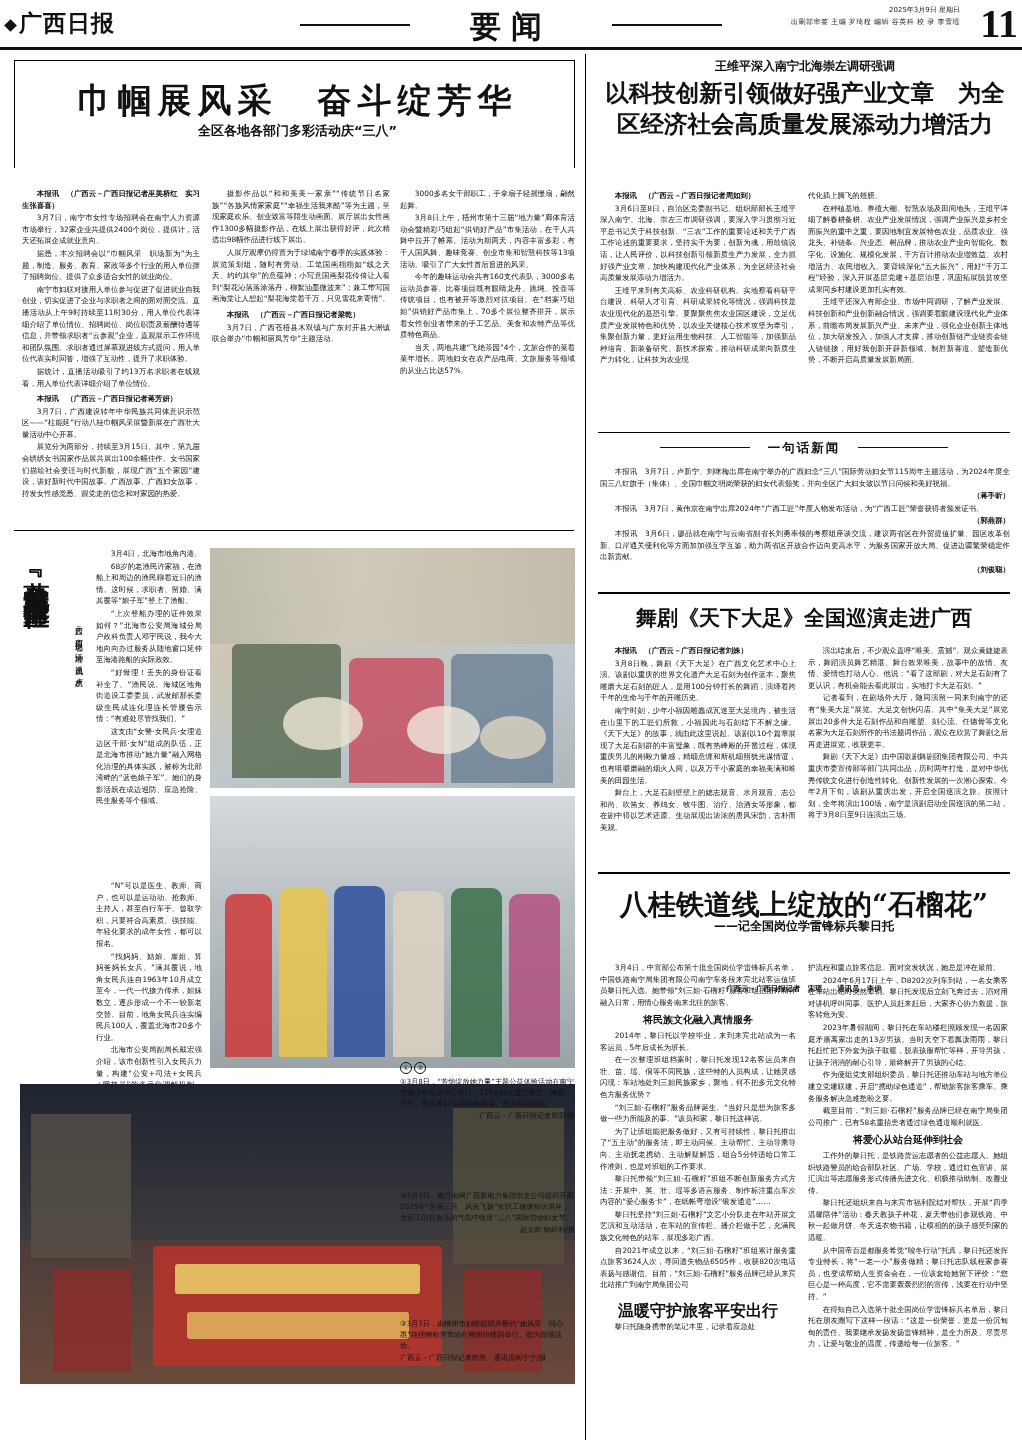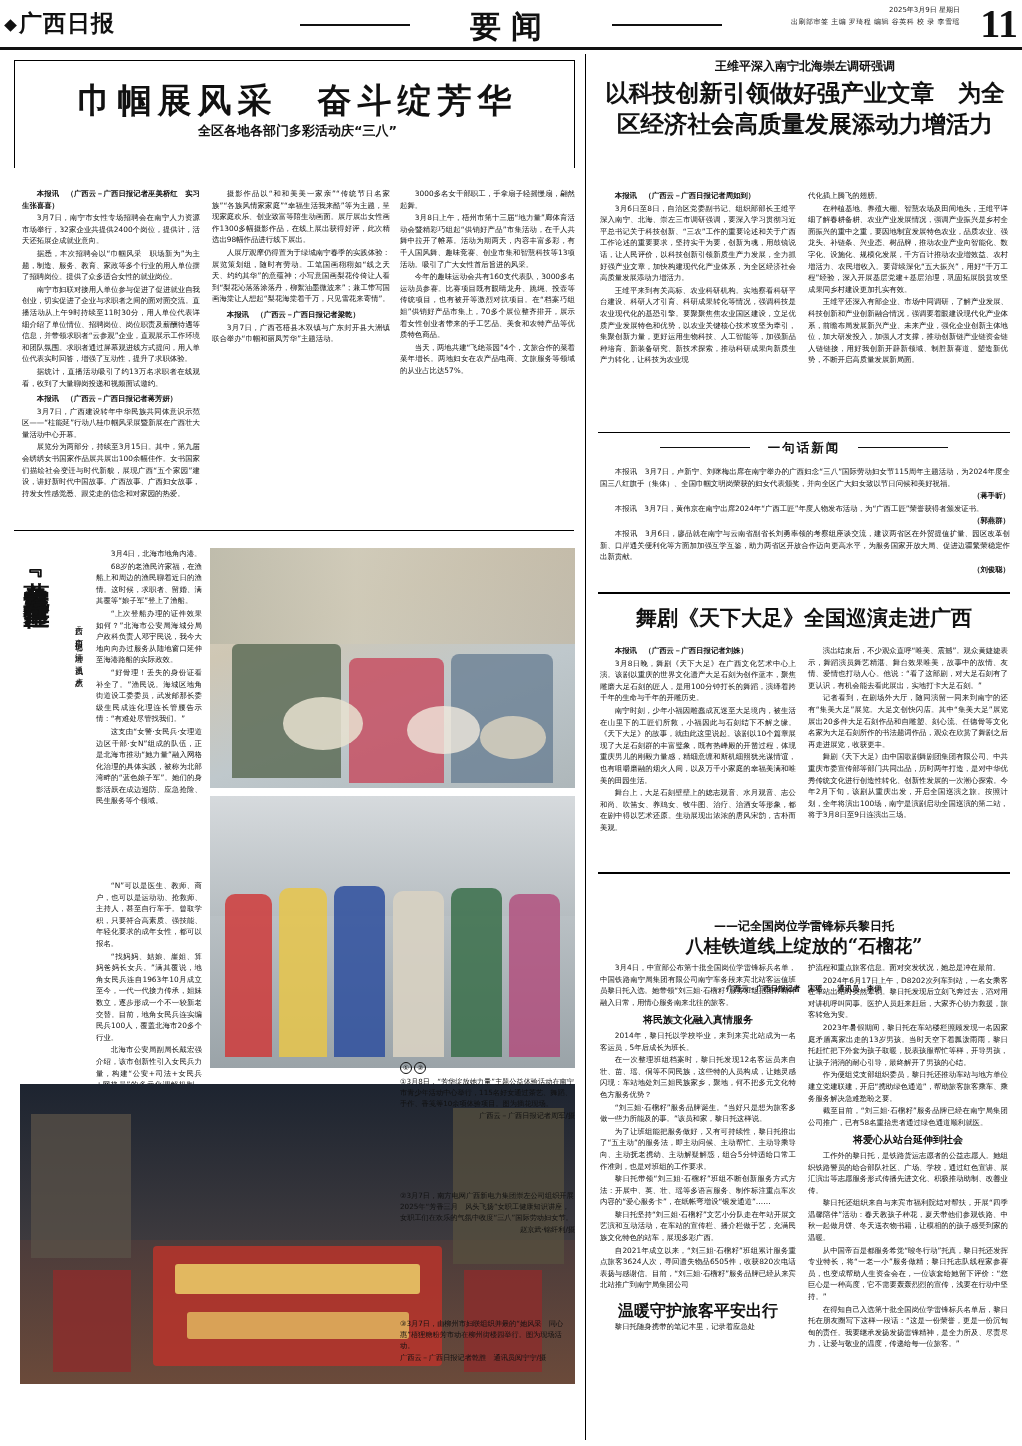--- a/index.html
+++ b/index.html
@@ -82,21 +82,21 @@
   <div class="lead-title">
     <div class="t">巾帼展风采　奋斗绽芳华</div>
   </div>
   <div class="lead-sub">全区各地各部门多彩活动庆“三八”</div>
 
   <div class="col body-col" style="left:22px;top:188px;width:178px;">
     <p class="lead">本报讯　（广西云－广西日报记者巫美桥红　实习生张喜喜）</p>
     <p>3月7日，南宁市女性专场招聘会在南宁人力资源市场举行，32家企业共提供2400个岗位，提供计，活天还拓展企成就业意向。</p>
     <p>据悉，本次招聘会以“巾帼风采　职场新为”为主题，制造、服务、教育、家政等多个行业的用人单位摆了招聘岗位。提供了众多适合女性的就业岗位。</p>
     <p>南宁市妇联对接用人单位参与促进了促进就业自我创业，切实促进了企业与求职者之间的面对面交流。直播活动从上午9时持续至11时30分，用人单位代表详细介绍了单位情位、招聘岗位、岗位职责及薪酬待遇等信息，并带领求职者“云参观”企业，直观展示工作环境和团队氛围。求职者通过屏幕观进线方式提问，用人单位代表实时回答，增强了互动性，提升了求职体验。</p>
-    <p>据统计，直播活动吸引了约13万名求职者在线观看，收到了大量聊岗投递和视频面试邀约。</p>
+    <p>据统计，直播活动吸引了约13万名求职者在线观看，用人单位代表详细介绍了单位情位。</p>
     <p class="lead" style="margin-top:4px">本报讯　（广西云－广西日报记者蒋芳妍）</p>
     <p>3月7日，广西建设转年中华民族共同体意识示范区——“柱能延”行动八桂巾帼风采展暨新展在广西壮大量活动中心开幕。</p>
     <p>展览分为两部分，持续至3月15日。其中，第九届会绣绣女书国家作品展共展出100余幅佳作。女书国家们描绘社会变迁与时代新貌，展现广西“五个家园”建设，讲好新时代中国故事。广西故事、广西妇女故事，持发女性感觉悉、跟党走的信念和对家园的热爱。</p>
   </div>
 
   <div class="col body-col" style="left:212px;top:188px;width:178px;">
     <p>摄影作品以“和和美美一家亲”“传统节日名家族”“各族风情家家庭”“幸福生活我来酷”等为主题，呈现家庭欢乐、创业致富等陪生动画面。展厅展出女性画作1300多幅摄影作品，在线上展出获得好评，此次精选出98幅作品进行线下展出。</p>
     <p>人展厅观摩仍得置为于绿城南宁春季的实践体验：展览策划组，随时有劳动。工笔国画栩栩如“线之天天、约约其华”的意蕴神；小写意国画梨花伶倚让人看到“梨花沁落落涂落丹，柳絮油墨微波来”；兼工带写国画海棠让人想起“梨花海棠着千万，只见雪花来寄情”。</p>
     <p class="lead" style="margin-top:4px">本报讯　（广西云－广西日报记者梁乾）</p>
     <p>3月7日，广西苍梧县木双镇与广东封开县大洲镇联合举办“巾帼和丽凤芳华”主题活动。</p>
@@ -223,21 +223,21 @@
     <p>舞台上，大足石刻壁壁上的媳志观音、水月观音、志公和尚、吹笛女、养鸡女、牧牛图、治疗、治酒女等形象，都在剧中得以艺术还原。生动展现出浓浓的唐风宋韵，古朴而美观。</p>
   </div>
   <div class="col body-col" style="left:808px;top:645px;width:200px;">
     <p>演出结束后，不少观众直呼“唯美、震撼”。观众黄婕婕表示，舞蹈演员舞艺精湛、舞台效果唯美，故事中的故情、友情、爱情也打动人心。他说：“看了这部剧，对大足石刻有了更认识，有机会能去看此展出，实地打卡大足石刻。”</p>
     <p>记者看到，在剧场外大厅，随同演留一同来到南宁的还有“集美大足”展览。大足文创快闪店。其中“集美大足”展览展出20多件大足石刻作品和自雕塑、刻心流、任德骨等文化名家为大足石刻所作的书法题词作品，观众在欣赏了舞剧之后再走进展览，收获更丰。</p>
     <p>舞剧《天下大足》由中国歌剧舞剧团集团有限公司、中共重庆市委宣传部等部门共同出品，历时两年打造，是对中华优秀传统文化进行创造性转化、创新性发展的一次潮心探索。今年2月下旬，该剧从重庆出发，开启全国巡演之旅。按照计划，全年将演出100场，南宁是演剧启动全国巡演的第二站，将于3月8日至9日连演出三场。</p>
   </div>
 
   <div class="hrule thick" style="left:598px;top:872px;width:412px;"></div>
 
-  <div class="sechead" style="left:598px;top:886px;width:412px;font-size:18px;font-family:'DejaVu Serif',serif;margin-top:48px;">八桂铁道线上绽放的“石榴花”</div>
+  <div class="sechead" style="left:598px;top:886px;width:412px;font-size:28px;font-family:'DejaVu Serif',serif;">八桂铁道线上绽放的“石榴花”</div>
   <div class="sechead" style="left:598px;top:918px;width:412px;font-size:12px;">——记全国岗位学雷锋标兵黎日托</div>
   <div class="byline" style="position:absolute;left:598px;top:940px;width:412px;margin-top:44px;">广西云－广西日报记者　宋瑶　　通讯员　李伊</div>
 
   <div class="col body-col" style="left:600px;top:962px;width:196px;">
     <p>3月4日，中宣部公布第十批全国岗位学雷锋标兵名单，中国铁路南宁局集团有限公司南宁车务段来宾北站客运值班员黎日托入选。她带领“刘三姐·石榴籽”服务班组把团粹精神融入日常，用情心服务南来北往的旅客。</p>
     <p class="noind" style="text-align:center;font-weight:bold;font-size:10px;margin:6px 0 4px">将民族文化融入真情服务</p>
     <p>2014年，黎日托以学校毕业，来到来宾北站成为一名客运员，5年后成长为班长。</p>
     <p>在一次整理班组档案时，黎日托发现12名客运员来自壮、苗、瑶、侗等不同民族，这些特的人员构成，让她灵感闪现：车站地处刘三姐民族家乡，聚地，何不把多元文化特色方服务优势？</p>
     <p>“刘三姐·石榴籽”服务品牌诞生。“当好只是想为旅客多做一些力所能及的事。”该员和家，黎日托这样说。</p>
     <p>为了让班组能把服务做好，又有可持续性，黎日托推出了“五主动”的服务法，即主动问候、主动帮忙、主动导乘导向、主动抚老携幼、主动解疑解惑，组合5分钟适给口常工作准则，也是对班组的工作要求。</p>

